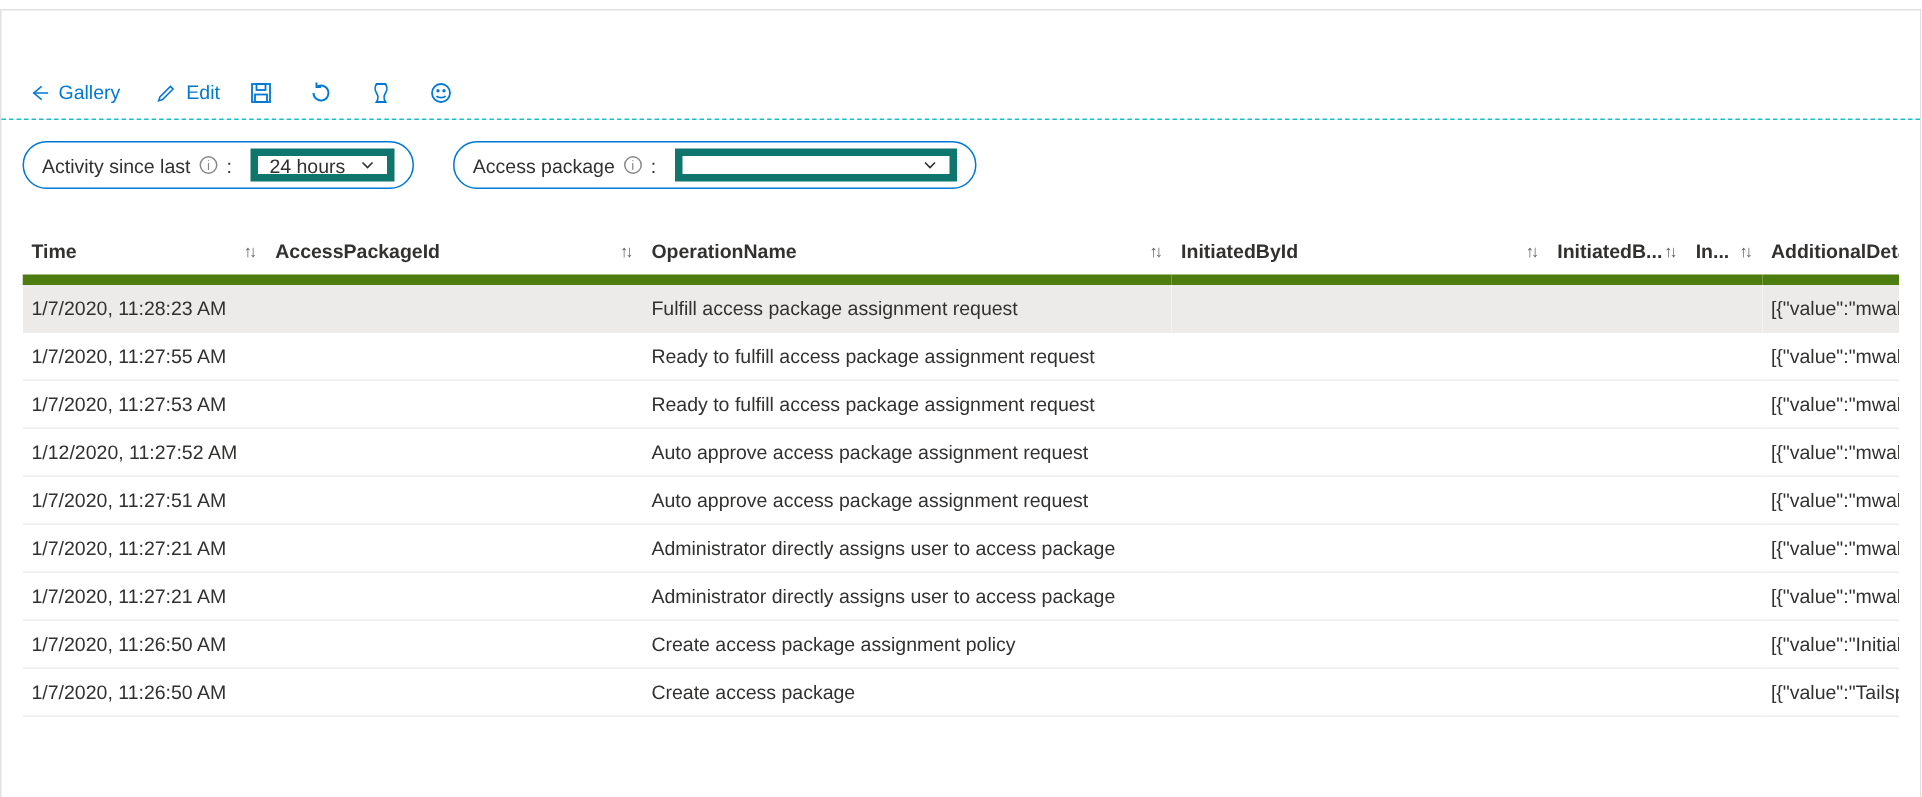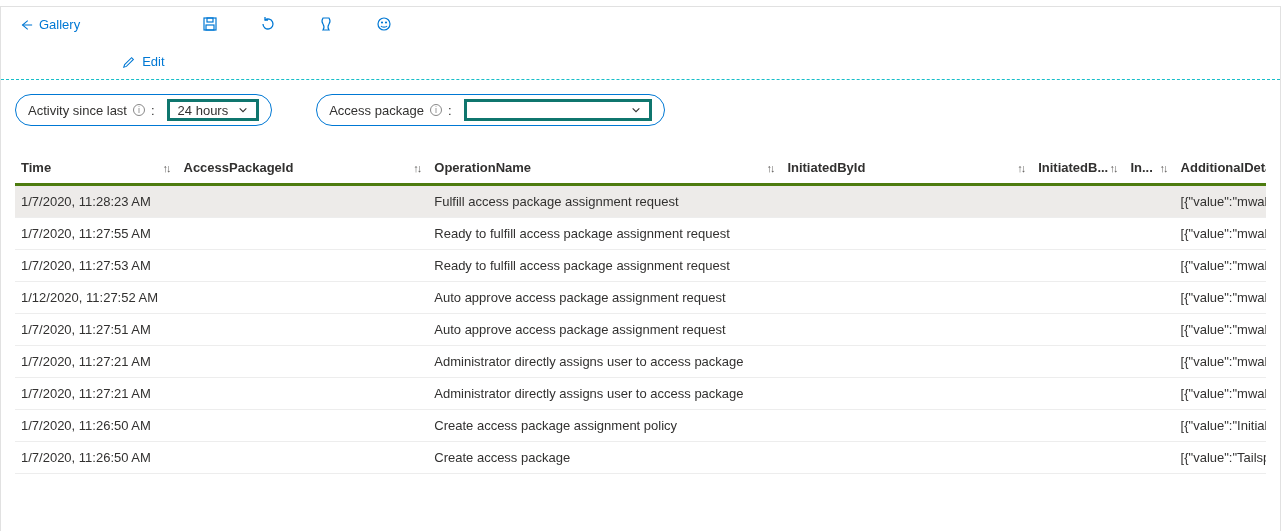--- a/index.html
+++ b/index.html
@@ -18,22 +18,22 @@
       height: 530px;
       position: relative;
     }
     .top-divider {
       height: 1px;
       background: #e1e1e1;
       margin-top: 6px;
     }
     .toolbar {
       display: flex;
-      align-items: flex-start;
-      gap: 24px;
+      align-items: flex-end;
+      gap: 6px;
       padding: 8px 14px 8px 14px;
     }
     .toolbar .tb-item {
       display: inline-flex;
       align-items: center;
       gap: 6px;
       color: #0078d4;
       cursor: pointer;
       font-size: 13px;
       padding: 2px 4px;
@@ -59,21 +59,21 @@
       padding: 14px 14px 0 14px;
     }
     h1.page-title {
       font-size: 22px;
       font-weight: 700;
       color: #1b1a19;
       margin-bottom: 22px;
     }
     .filters {
       display: flex;
-      gap: 44px;
+      gap: 26px;
       margin-bottom: 26px;
     }
     .filter-pill {
       display: inline-flex;
       align-items: center;
       gap: 6px;
       height: 32px;
       border: 1px solid #0078d4;
       border-radius: 16px;
       padding: 0 12px;
@@ -89,21 +89,21 @@
       font-size: 9px;
       align-items: center;
       justify-content: center;
       color: #888;
     }
     .filter-pill .inner-dd {
       display: inline-flex;
       align-items: center;
       justify-content: space-between;
       gap: 10px;
-      border: 3px solid #0f766e;
+      border: 5px solid #0f766e;
       height: 22px;
       padding: 0 8px;
       min-width: 76px;
       margin-left: 6px;
     }
     .filter-pill.access .inner-dd {
       min-width: 188px;
     }
     .chev {
       width: 10px;
@@ -118,21 +118,21 @@
       border-collapse: collapse;
       width: 1280px;
       table-layout: fixed;
     }
     thead th {
       text-align: left;
       font-weight: 600;
       font-size: 13px;
       color: #323130;
       padding: 8px 6px;
-      border-bottom: 3px solid #4d7c0f;
+      border-bottom: 7px solid #4d7c0f;
       white-space: nowrap;
       overflow: hidden;
       text-overflow: ellipsis;
       position: relative;
     }
     thead th .sort {
       position: absolute;
       right: 8px;
       top: 50%;
       transform: translateY(-50%);

